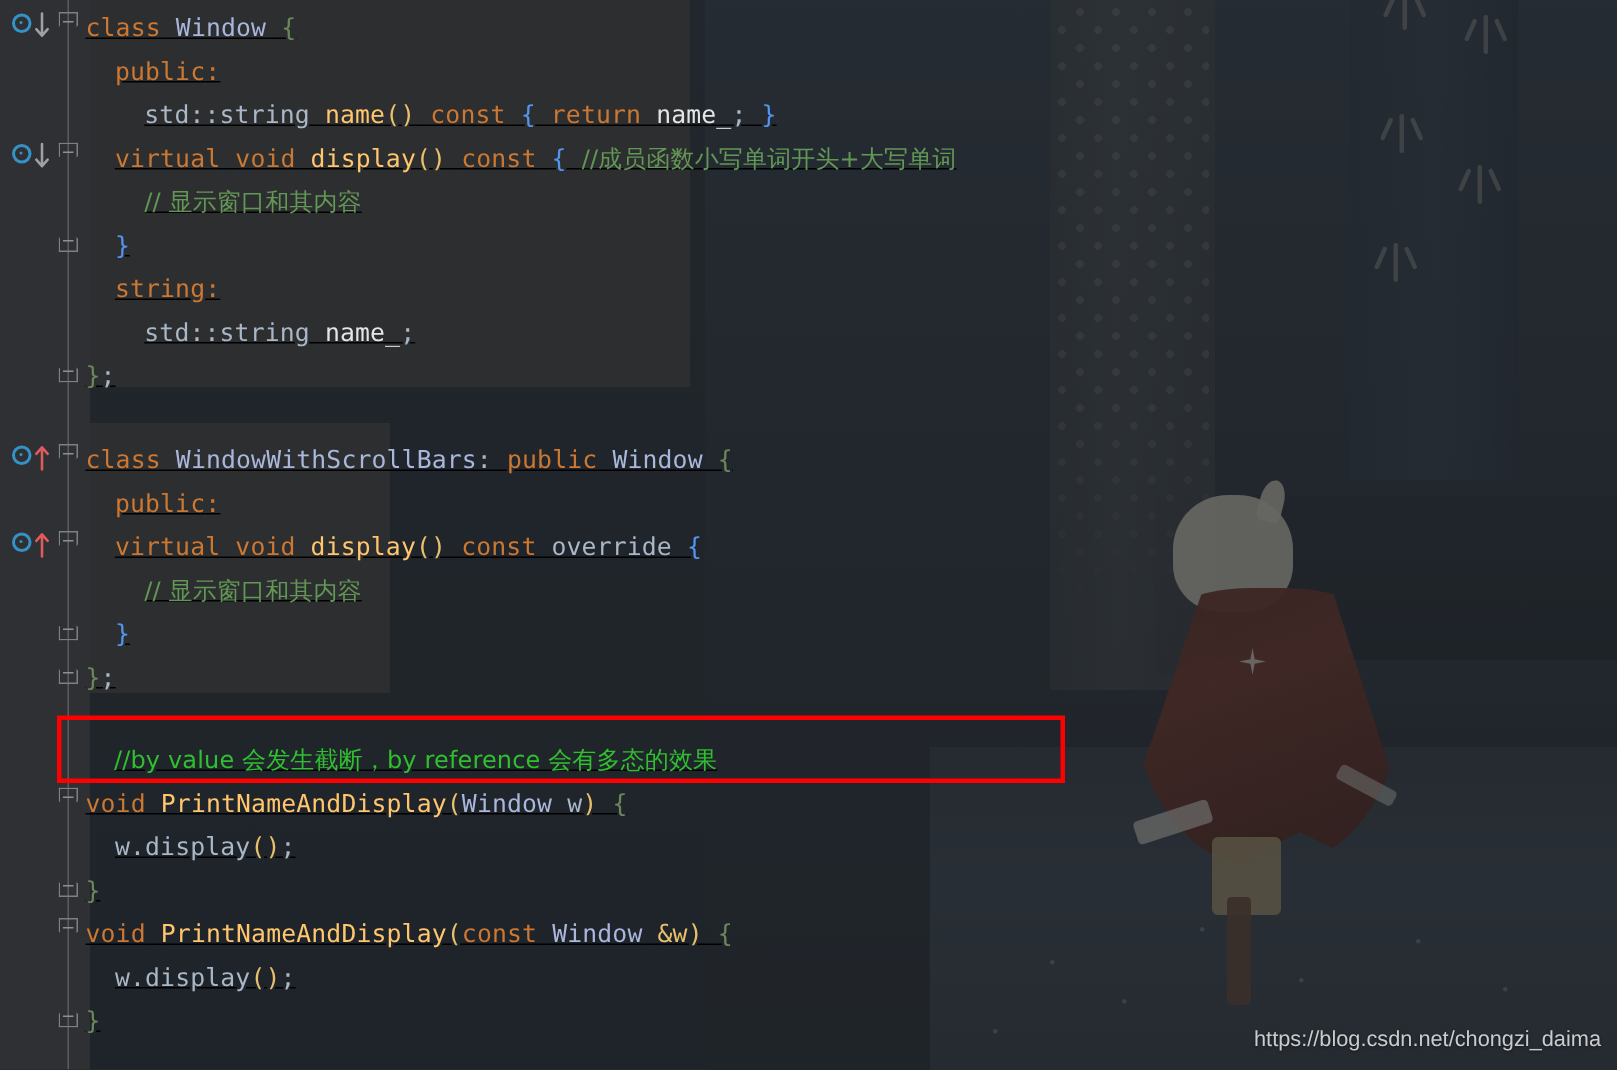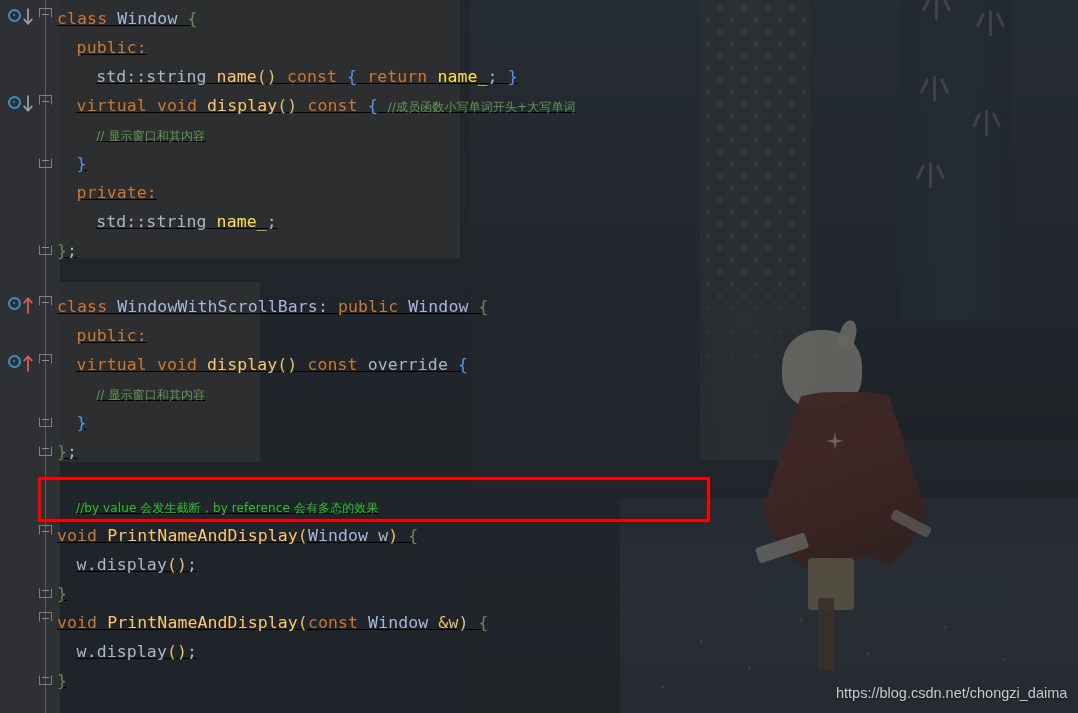--- a/index.html
+++ b/index.html
@@ -129,27 +129,27 @@
   .code { position:absolute; left:57px;text-decoration:underline; }
 
   
   .t-key   { color:#cc7832; }          
   .t-type  { color:#a9b7c6; }          
   .t-cls   { color:#a9b7dc; }          
   .t-fn    { color:#ffc66d; }          
   .t-par   { color:#e8bf6a; }          
   .t-brace-g { color:#6a8759; }        
   .t-brace-b { color:#5394ec; }        
-  .t-field { color:#fde047; }          
+  .t-field { color:#e5e5e5; }          
   .t-cmt   { color:#629755; }          
   .t-cmt-hl{ color:#2fbf2f; }          
   .t-ovr   { color:#a9b7c6; }
   .t-plain { color:#a9b7c6; }
   .t-dot   { color:#a9b7c6; }
-  .cn { font-family:"DejaVu Sans","Liberation Sans",sans-serif; font-size:12px; }
+  .cn { font-family:"DejaVu Sans","Liberation Sans",sans-serif; font-size:16px; }
 
   
   .gutter-icon { position:absolute; width:16px; height:16px; }
   .g-circle {
     position:absolute; left:0; top:0; width:13px; height:13px; border-radius:50%;
     border:2.5px solid #3592c4; background:#2f3033;
   }
   .g-circle::after {
     content:""; position:absolute; left:3px; top:3px; width:2px; height:2px;
     border-radius:50%; background:#3592c4;
@@ -234,21 +234,21 @@
   <div class="code-slab" style="left:60px;top:0;width:400px;height:258px"></div>
   <div class="code-slab" style="left:60px;top:282px;width:200px;height:180px"></div>
 
   <div id="code-lines">
       <div class="line" style="top: 4px;"><span class="code" style="left: 57px;"><span class="t-key">class</span><span class="t-plain"> </span><span class="t-cls">Window</span><span class="t-plain"> </span><span class="t-brace-g">{</span></span></div>
       <div class="line" style="top: 33px;"><span class="code" style="left: 76.6px;"><span class="t-key">public</span><span class="t-key">:</span></span></div>
       <div class="line" style="top: 62px;"><span class="code" style="left: 96.2px;"><span class="t-type">std::string</span><span class="t-plain"> </span><span class="t-fn">name</span><span class="t-par">()</span><span class="t-plain"> </span><span class="t-key">const</span><span class="t-plain"> </span><span class="t-brace-b">{</span><span class="t-plain"> </span><span class="t-key">return</span><span class="t-plain"> </span><span class="t-field">name_</span><span class="t-plain">;</span><span class="t-plain"> </span><span class="t-brace-b">}</span></span></div>
       <div class="line" style="top: 91px;"><span class="code" style="left: 76.6px;"><span class="t-key">virtual</span><span class="t-plain"> </span><span class="t-key">void</span><span class="t-plain"> </span><span class="t-fn">display</span><span class="t-par">()</span><span class="t-plain"> </span><span class="t-key">const</span><span class="t-plain"> </span><span class="t-brace-b">{</span><span class="t-plain"> </span><span class="t-cmt cn">//成员函数小写单词开头+大写单词</span></span></div>
       <div class="line" style="top: 120px;"><span class="code" style="left: 96.2px;"><span class="t-cmt cn">// 显示窗口和其内容</span></span></div>
       <div class="line" style="top: 149px;"><span class="code" style="left: 76.6px;"><span class="t-brace-b">}</span></span></div>
-      <div class="line" style="top: 178px;"><span class="code" style="left: 76.6px;"><span class="t-key">private</span><span class="t-key">:</span></span></div>
+      <div class="line" style="top: 178px;"><span class="code" style="left: 76.6px;"><span class="t-key">string</span><span class="t-key">:</span></span></div>
       <div class="line" style="top: 207px;"><span class="code" style="left: 96.2px;"><span class="t-type">std::string</span><span class="t-plain"> </span><span class="t-field">name_</span><span class="t-plain">;</span></span></div>
       <div class="line" style="top: 236px;"><span class="code" style="left: 57px;"><span class="t-brace-g">}</span><span class="t-plain">;</span></span></div>
       <div class="line" style="top: 265px;"><span class="code" style="left: 57px;"></span></div>
       <div class="line" style="top: 292px;"><span class="code" style="left: 57px;"><span class="t-key">class</span><span class="t-plain"> </span><span class="t-cls">WindowWithScrollBars</span><span class="t-plain">:</span><span class="t-plain"> </span><span class="t-key">public</span><span class="t-plain"> </span><span class="t-cls">Window</span><span class="t-plain"> </span><span class="t-brace-g">{</span></span></div>
       <div class="line" style="top: 321px;"><span class="code" style="left: 76.6px;"><span class="t-key">public</span><span class="t-key">:</span></span></div>
       <div class="line" style="top: 350px;"><span class="code" style="left: 76.6px;"><span class="t-key">virtual</span><span class="t-plain"> </span><span class="t-key">void</span><span class="t-plain"> </span><span class="t-fn">display</span><span class="t-par">()</span><span class="t-plain"> </span><span class="t-key">const</span><span class="t-plain"> </span><span class="t-ovr">override</span><span class="t-plain"> </span><span class="t-brace-b">{</span></span></div>
       <div class="line" style="top: 379px;"><span class="code" style="left: 96.2px;"><span class="t-cmt cn">// 显示窗口和其内容</span></span></div>
       <div class="line" style="top: 408px;"><span class="code" style="left: 76.6px;"><span class="t-brace-b">}</span></span></div>
       <div class="line" style="top: 437px;"><span class="code" style="left: 57px;"><span class="t-brace-g">}</span><span class="t-plain">;</span></span></div>
       <div class="line" style="top: 466px;"><span class="code" style="left: 57px;"></span></div>

